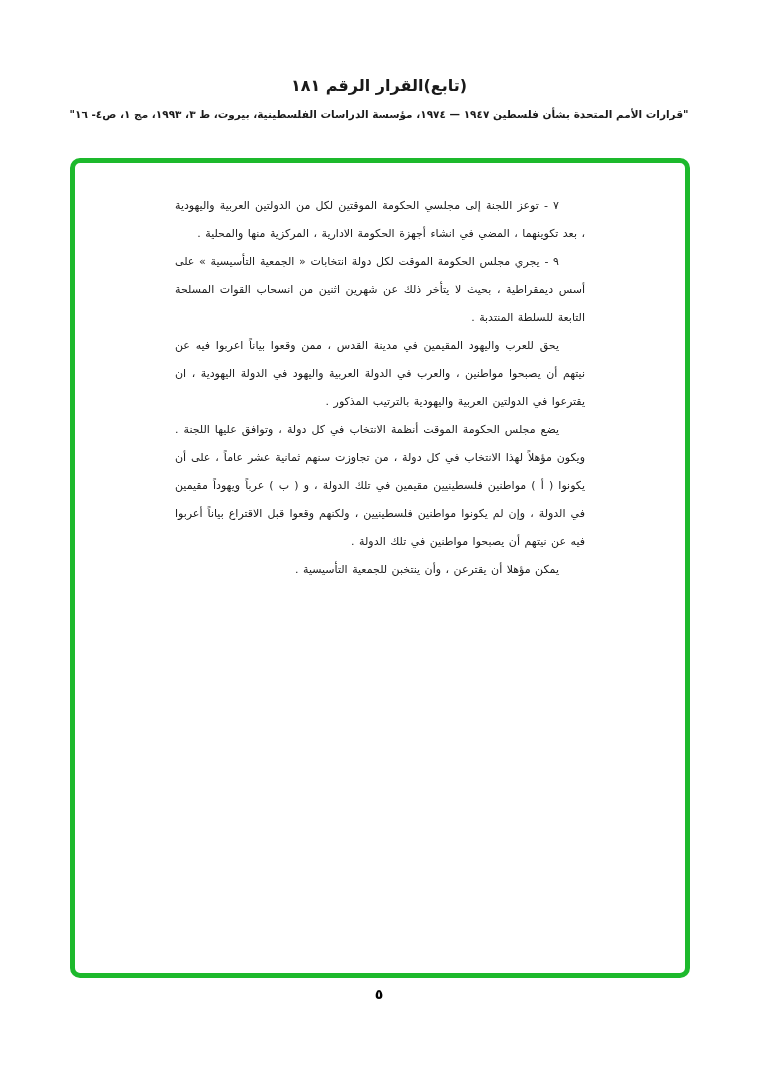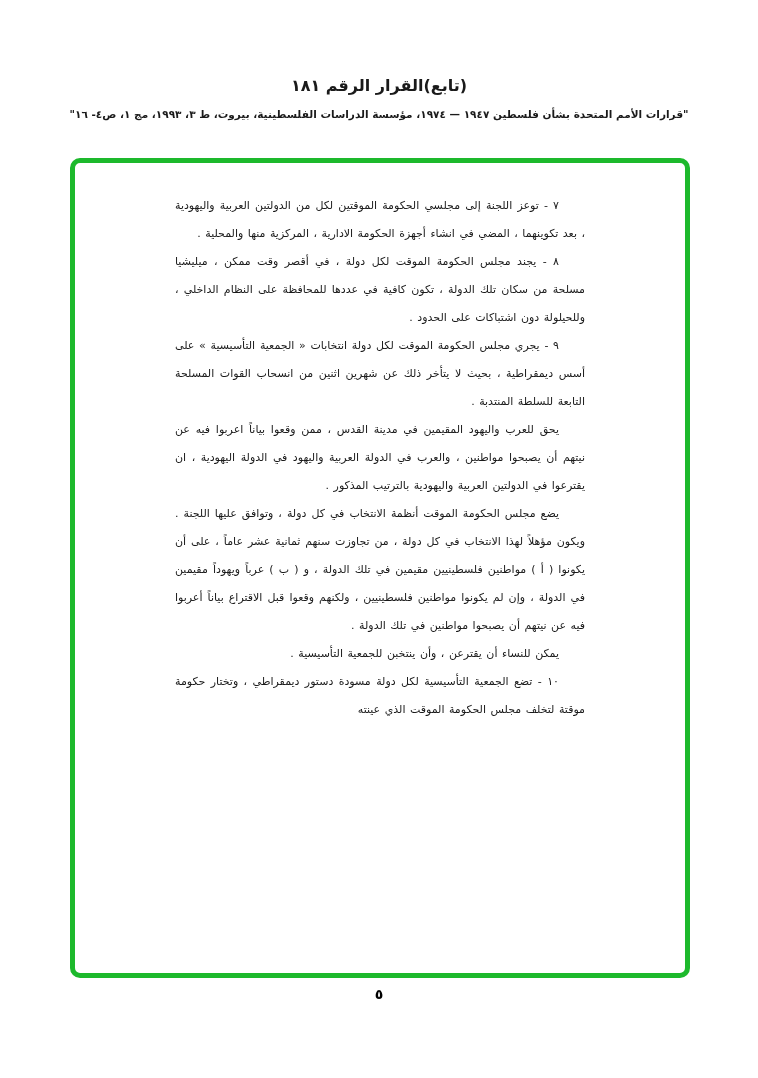--- a/index.html
+++ b/index.html
@@ -79,24 +79,22 @@
 
 <div class="page">
 
   <div class="doc-title">(تابع)القرار الرقم ١٨١</div>
 
   <div class="citation">"قرارات الأمم المتحدة بشأن فلسطين ١٩٤٧ — ١٩٧٤، مؤسسة الدراسات الفلسطينية، بيروت، ط ٣، ١٩٩٣، مج ١، ص٤- ١٦"</div>
 
   <div class="frame">
     <div class="content">
       <p>٧ - توعز اللجنة إلى مجلسي الحكومة الموقتين لكل من الدولتين العربية واليهودية ، بعد تكوينهما ، المضي في انشاء أجهزة الحكومة الادارية ، المركزية منها والمحلية .</p>
-      <p>٨ - يجند مجلس الحكومة الموقت لكل دولة ، في أقصر وقت ممكن ، ميليشيا مسلحة من سكان تلك الدولة ، تكون كافية في عددها للمحافظة على النظام الداخلي ، وللحيلولة دون اشتباكات على الحدود .</p>
       <p>٩ - يجري مجلس الحكومة الموقت لكل دولة انتخابات « الجمعية التأسيسية » على أسس ديمقراطية ، بحيث لا يتأخر ذلك عن شهرين اثنين من انسحاب القوات المسلحة التابعة للسلطة المنتدبة .</p>
       <p>يحق للعرب واليهود المقيمين في مدينة القدس ، ممن وقعوا بياناً اعربوا فيه عن نيتهم أن يصبحوا مواطنين ، والعرب في الدولة العربية واليهود في الدولة اليهودية ، ان يقترعوا في الدولتين العربية واليهودية بالترتيب المذكور .</p>
       <p>يضع مجلس الحكومة الموقت أنظمة الانتخاب في كل دولة ، وتوافق عليها اللجنة . ويكون مؤهلاً لهذا الانتخاب في كل دولة ، من تجاوزت سنهم ثمانية عشر عاماً ، على أن يكونوا ( أ ) مواطنين فلسطينيين مقيمين في تلك الدولة ، و ( ب ) عرباً ويهوداً مقيمين في الدولة ، وإن لم يكونوا مواطنين فلسطينيين ، ولكنهم وقعوا قبل الاقتراع بياناً أعربوا فيه عن نيتهم أن يصبحوا مواطنين في تلك الدولة .</p>
-      <p>يمكن للنساء أن يقترعن ، وأن ينتخبن للجمعية التأسيسية .</p>
-      <p>١٠ - تضع الجمعية التأسيسية لكل دولة مسودة دستور ديمقراطي ، وتختار حكومة موقتة لتخلف مجلس الحكومة الموقت الذي عينته</p>
+      <p>يمكن مؤهلا أن يقترعن ، وأن ينتخبن للجمعية التأسيسية .</p>
     </div>
   </div>
 
   <div class="page-number">٥</div>
 
 </div>
 
 </body></html>

